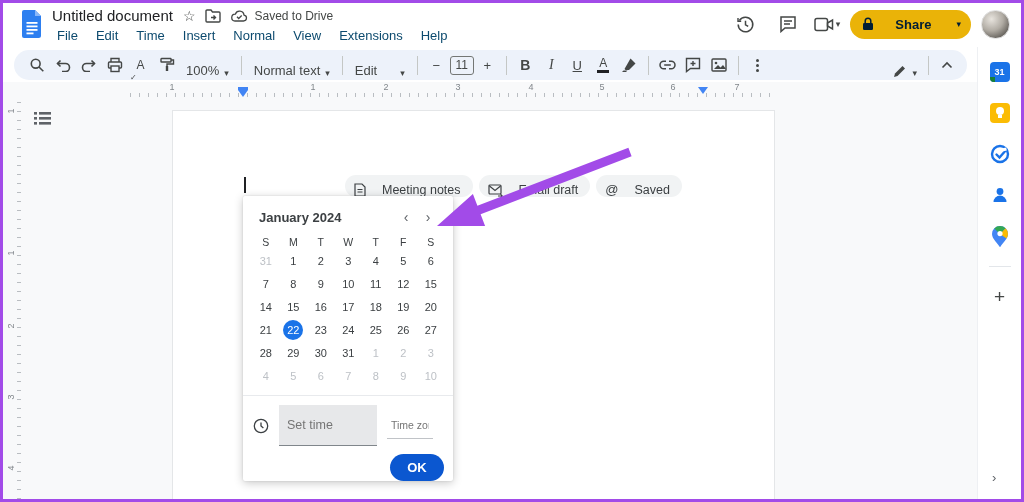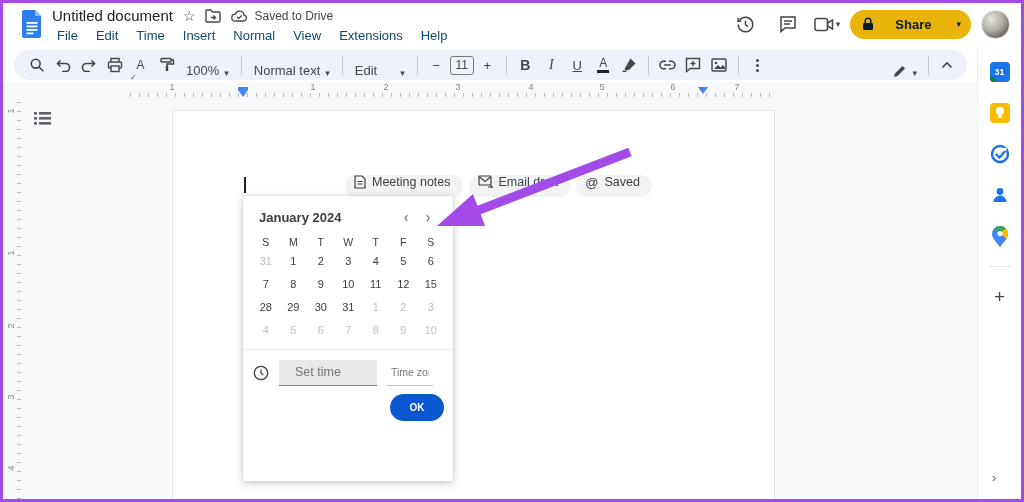--- a/index.html
+++ b/index.html
@@ -65,43 +65,43 @@
       background:repeating-linear-gradient(to bottom, #B9BDC1 0 1px, transparent 1px 9px); }
   .vr-num { position:absolute; left:5px; font-size:9px; color:#80868B; transform:rotate(-90deg); }
   .indent-marker { position:absolute; top:8px; width:0; height:0; border-left:5px solid transparent; border-right:5px solid transparent; border-top:7px solid #4285F4; }
   .indent-bar { position:absolute; top:5px; width:10px; height:3px; background:#4285F4; }
   .page { position:absolute; left:169px; top:28px; width:603px; height:420px; background:#fff; border:1px solid #E4E6E8; border-bottom:none; }
   .outline-btn { position:absolute; left:31px; top:29px; color:#444746; }
   .cursor-caret { position:absolute; left:241px; top:95px; width:1.5px; height:16px; background:#202124; }
 
   
   .chip-row { position:absolute; left:342px; top:93px; display:flex; gap:6px; }
-  .chip { height:22px; background:#F1F3F4; border-radius:11px; display:flex; align-items:flex-start; gap:6px; padding:0 12px 0 9px; font-size:12.5px; color:#3C4043; white-space:nowrap; }
+  .chip { height:22px; background:#F1F3F4; border-radius:11px; display:flex; align-items:flex-end; gap:16px; padding:0 12px 0 9px; font-size:12.5px; color:#3C4043; white-space:nowrap; }
   .chip .at { font-size:13px; color:#3C4043; }
 
   
   .datepicker { position:absolute; left:240px; top:114px; width:210px; height:285px; background:#fff; border-radius:2px; box-shadow:0 2px 10px rgba(0,0,0,.22), 0 0 2px rgba(0,0,0,.12); z-index:20; }
   .dp-header { display:flex; align-items:center; padding:10px 14px 0 16px; }
   .dp-month { font-size:13px; font-weight:bold; color:#3C4043; flex:1; }
   .dp-nav { width:22px; height:22px; display:flex; align-items:center; justify-content:center; color:#5F6368; font-size:14px; }
   .dp-grid { padding:8px 8px 0 9px; }
   .dp-dow { display:flex; }
   .dp-dow span { width:27.5px; text-align:center; font-size:10.5px; color:#3C4043; }
   .dp-week { display:flex; margin-top:3px; }
   .daycell { width:27.5px; height:20px; display:flex; align-items:center; justify-content:center; font-size:11px; color:#3C4043; }
   .daycell.muted { color:#BDC1C6; }
   .daycell.selected span { width:20px; height:20px; background:#1A73E8; color:#fff; border-radius:50%; display:flex; align-items:center; justify-content:center; }
   .dp-today { display:block; margin:10px 0 0 16px; font-size:12.5px; font-weight:bold; color:#1A73E8; text-decoration:none; }
   .dp-divider { height:1px; background:#E8EAED; margin-top:9px; }
   .dp-timerow { display:flex; align-items:center; padding:9px 14px 0 10px; gap:10px; }
   .clock-ic { color:#3C4043; flex:none; }
-  .set-time { width:98px; height:26px; background:#E7E8EA; border:none; border-bottom:1px solid #80868B; font-size:12.5px; color:#b91c1c; padding:0 16px; font-family:inherit; }
+  .set-time { width:98px; height:41px; background:#E7E8EA; border:none; border-bottom:1px solid #80868B; font-size:12.5px; color:#b91c1c; padding:0 8px; font-family:inherit; }
   .time-zone { width:46px; height:27px; background:#fff; border:none; border-bottom:1px solid #C0C3C7; font-size:10.5px; color:#9AA0A6; padding:0 4px; font-family:inherit; }
   .dp-okrow { display:flex; justify-content:flex-end; padding:8px 9px 0 0; }
-  .ok-btn { width:54px; height:27px; background:#0B57D0; color:#fff; border:none; border-radius:14px; font-size:10px; font-weight:bold; font-family:inherit; }
+  .ok-btn { width:54px; height:27px; background:#0B57D0; color:#fff; border:none; border-radius:14px; font-size:13px; font-weight:bold; font-family:inherit; }
 
   
   .arrow-overlay { position:absolute; inset:0; z-index:50; pointer-events:none; }
 </style>
 </head>
 <body>
 
 <div class="frame"></div>
 
 <div class="topbar">
@@ -443,20 +443,66 @@
             </div>
             <div class="daycell">
               <span>12</span>
             </div>
             <div class="daycell">
               <span>15</span>
             </div>
           </div>
           <div class="dp-week">
             <div class="daycell">
+              <span>14</span>
+            </div>
+            <div class="daycell">
+              <span>15</span>
+            </div>
+            <div class="daycell">
+              <span>16</span>
+            </div>
+            <div class="daycell">
+              <span>17</span>
+            </div>
+            <div class="daycell">
+              <span>18</span>
+            </div>
+            <div class="daycell">
+              <span>19</span>
+            </div>
+            <div class="daycell">
+              <span>20</span>
+            </div>
+          </div>
+          <div class="dp-week">
+            <div class="daycell">
+              <span>21</span>
+            </div>
+            <div class="daycell selected">
+              <span>22</span>
+            </div>
+            <div class="daycell">
+              <span>23</span>
+            </div>
+            <div class="daycell">
+              <span>24</span>
+            </div>
+            <div class="daycell">
+              <span>25</span>
+            </div>
+            <div class="daycell">
+              <span>26</span>
+            </div>
+            <div class="daycell">
+              <span>27</span>
+            </div>
+          </div>
+          <div class="dp-week">
+            <div class="daycell">
               <span>28</span>
             </div>
             <div class="daycell">
               <span>29</span>
             </div>
             <div class="daycell">
               <span>30</span>
             </div>
             <div class="daycell">
               <span>31</span>

